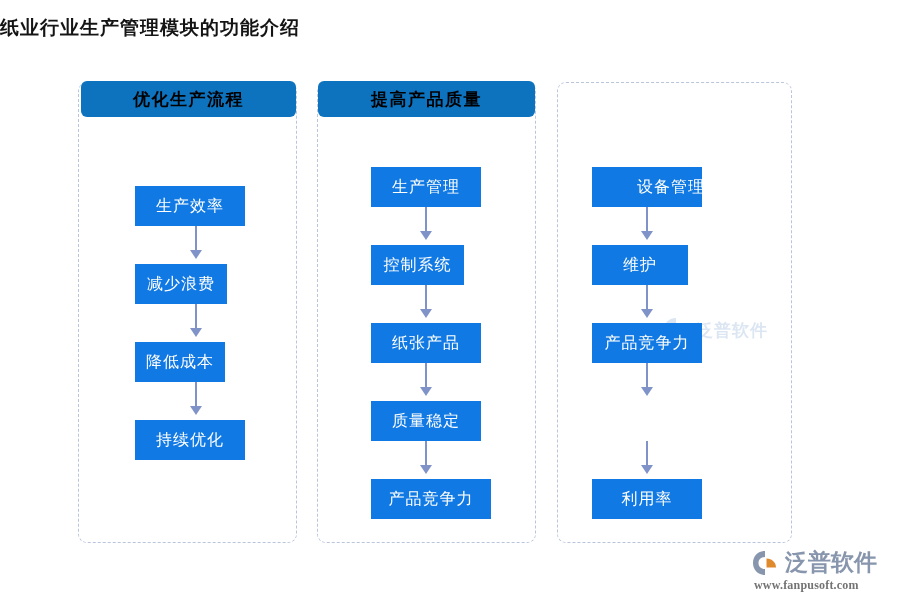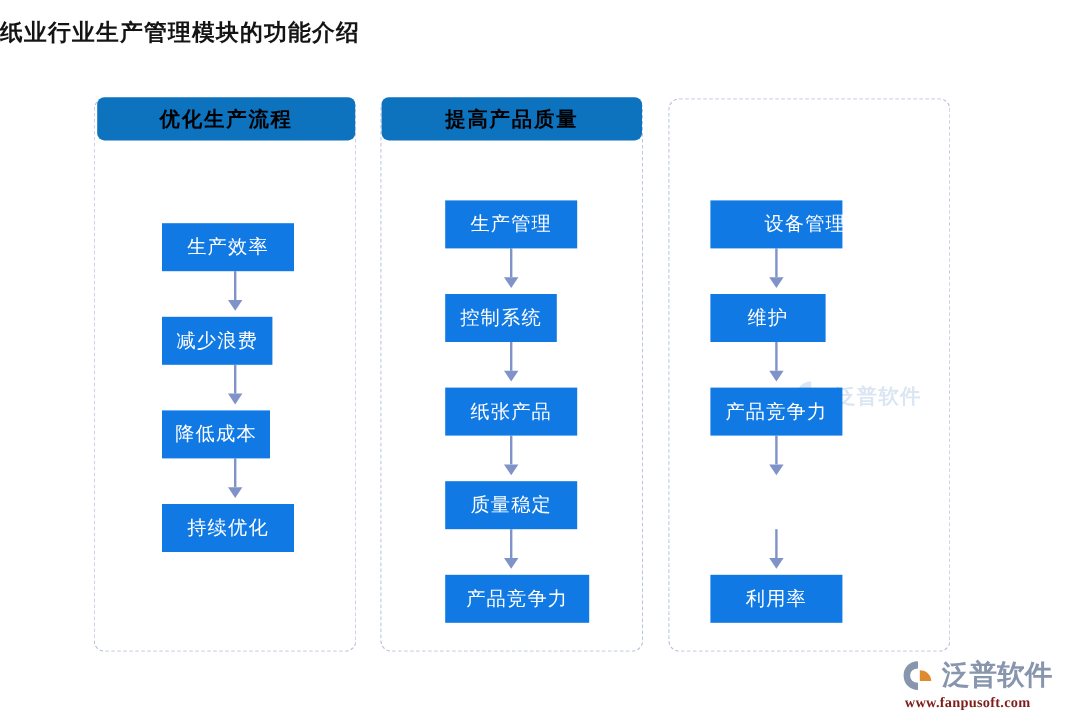--- a/index.html
+++ b/index.html
@@ -159,21 +159,21 @@
     font-weight: 700;
     color: #8795ad;
     letter-spacing: 0px;
     line-height: 26px;
     white-space: nowrap;
   }
   .brand-url {
     font-family: "Liberation Serif", "DejaVu Serif", serif;
     font-size: 12px;
     font-weight: 700;
-    color: #7f1d1d;
+    color: #737373;
     letter-spacing: 0.2px;
     margin-top: 0px;
     margin-left: 2px;
     white-space: nowrap;
   }
 </style>
 </head>
 <body>
 
 <div class="page-title">纸业行业生产管理模块的功能介绍</div>

